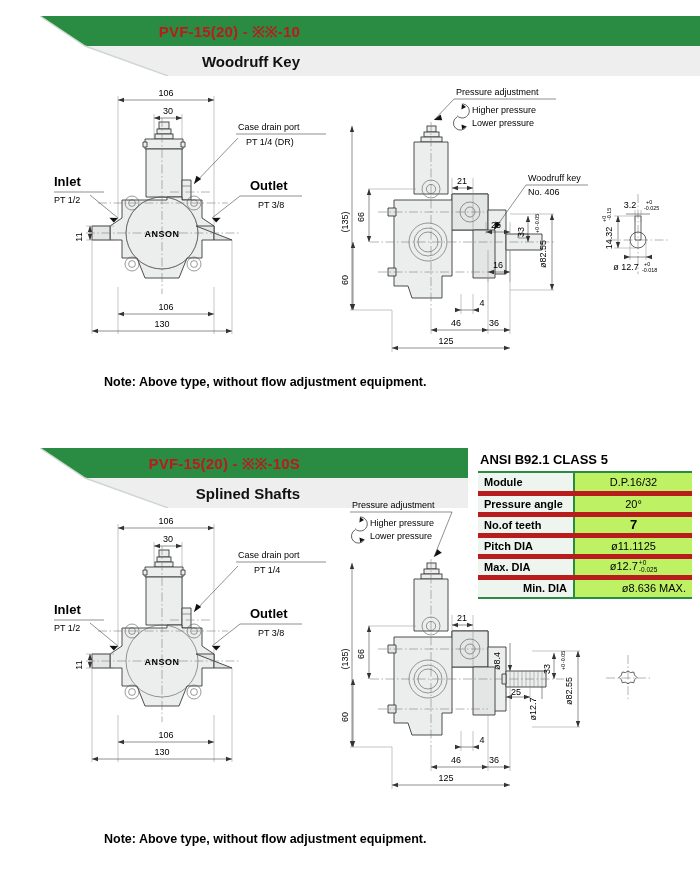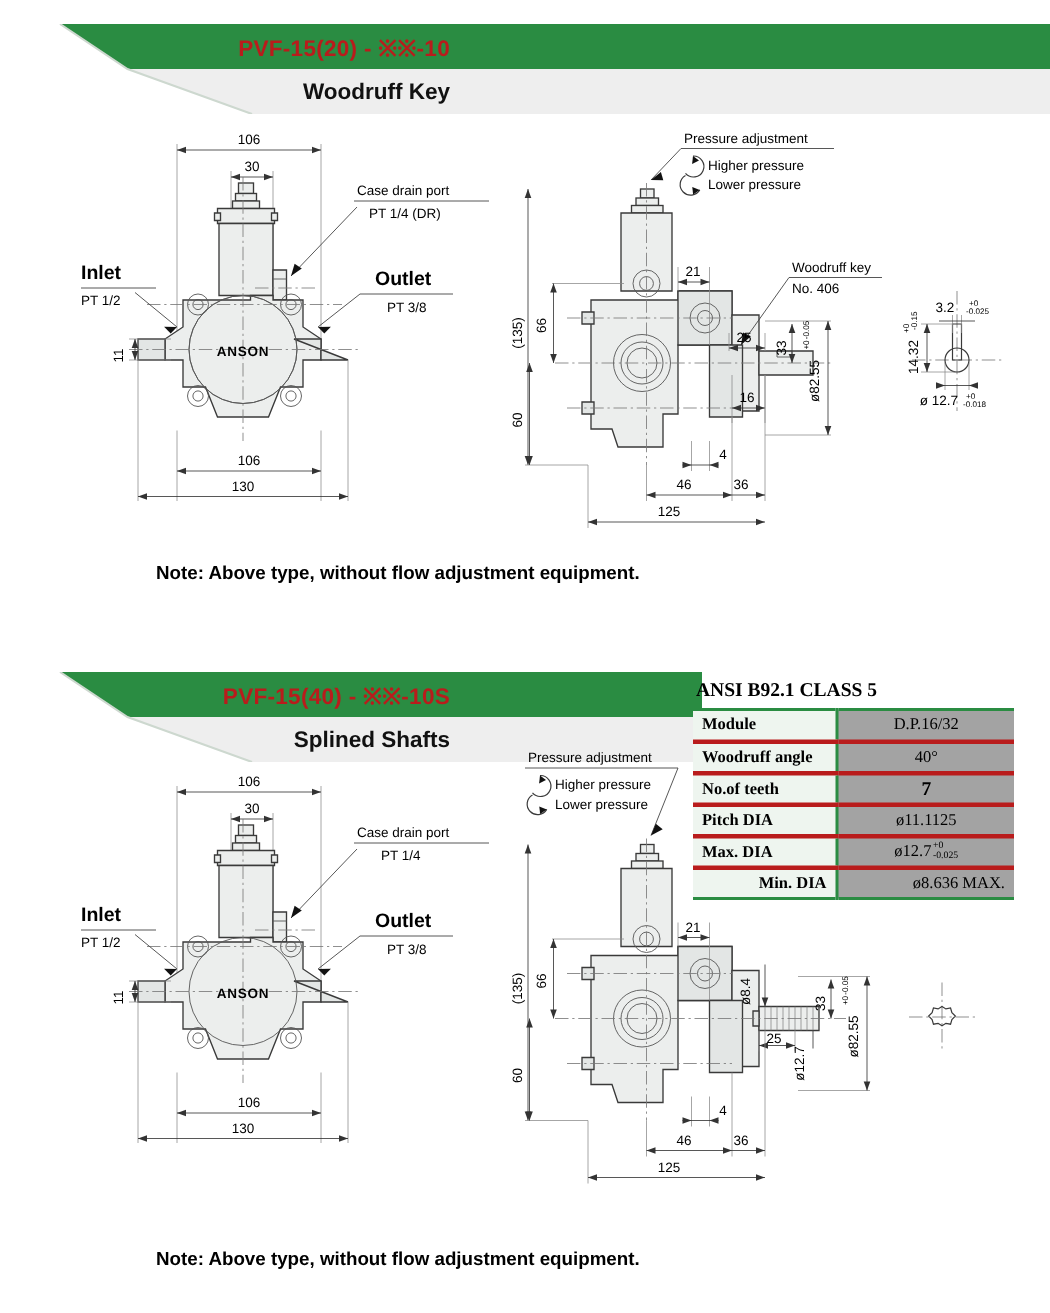--- a/index.html
+++ b/index.html
@@ -38,28 +38,28 @@
   .spec-title{
     font-size:13px;font-weight:bold;color:#000;
     margin:0 0 4px 2px;white-space:nowrap;
   }
   table.spec{
     border-collapse:collapse;width:214px;
     border-top:2px solid #2a8c42;border-bottom:2px solid #2a8c42;
   }
   table.spec td{
     font-size:11px;height:21px;padding:0 6px;box-sizing:border-box;
-    border-bottom:3px solid #b91c1c;
+    border-bottom:5px solid #b91c1c;
   }
   table.spec tr:last-child td{border-bottom:none;text-align:right;}
   td.k{
     width:96px;font-weight:bold;background:#eef5ef;
     border-right:2px solid #2a8c42;color:#000;
   }
-  td.v{text-align:center;background:#a3a3a3;color:#000;}
+  td.v{text-align:center;background:#bef264;color:#000;}
   td.v .big{font-weight:bold;font-size:13px;}
   .tol{display:inline-block;vertical-align:middle;
        font-size:6.5px;line-height:1.05;text-align:left;margin-left:1px;}
 
   
   svg.dwg{position:absolute;overflow:visible;}
   svg.dwg text{font-family:"Liberation Sans", sans-serif;fill:#000;}
   .ln{stroke:#3a3a3a;stroke-width:.8;fill:none;}
   .ln2{stroke:#555;stroke-width:.6;fill:none;}
   .body-fill{fill:#eceeed;stroke:#3a3a3a;stroke-width:.9;}
@@ -342,37 +342,37 @@
   <div class="note" style="left:60px;top:375px;">
     <span style="font-weight:bold;">Note: Above type, without flow adjustment equipment.</span>
   </div>
 
   <div class="banner" style="left:0;top:448px;">
     <svg width="700" height="60" viewBox="0 0 700 60">
       <polygon points="40,0 700,0 700,30 85,30" fill="#2a8c42"></polygon>
       <polygon points="85,30 700,30 700,60 168,60" fill="#eeeeee"></polygon>
       <polyline points="40,0 85,30 168,60" fill="none" stroke="#cdd8cf" stroke-width="1.4"></polyline>
     </svg>
-    <div class="b-code">PVF-15(40) - ※※-10S</div>
+    <div class="b-code">PVF-15(20) - ※※-10S</div>
     <div class="b-sub">Splined Shafts</div>
   </div>
 
   <div style="position:absolute;left:468px;top:448px;width:232px;height:60px;background:#ffffff;"></div>
 
-  <div class="spec-wrap" style="left:462px;top:452px;font-family:Liberation Serif, serif;">
+  <div class="spec-wrap" style="left:478px;top:452px;">
     <div class="spec-title">ANSI B92.1 CLASS 5</div>
     <table class="spec">
       <tbody>
           <tr>
         <td class="k">Module</td>
         <td class="v">D.P.16/32</td>
       </tr>
       <tr>
-        <td class="k">Woodruff angle</td>
-        <td class="v">40°</td>
+        <td class="k">Pressure angle</td>
+        <td class="v">20°</td>
       </tr>
       <tr>
         <td class="k">No.of teeth</td>
         <td class="v"><span class="big">7</span></td>
       </tr>
       <tr>
         <td class="k">Pitch DIA</td>
         <td class="v">ø11.1125</td>
       </tr>
       <tr>

